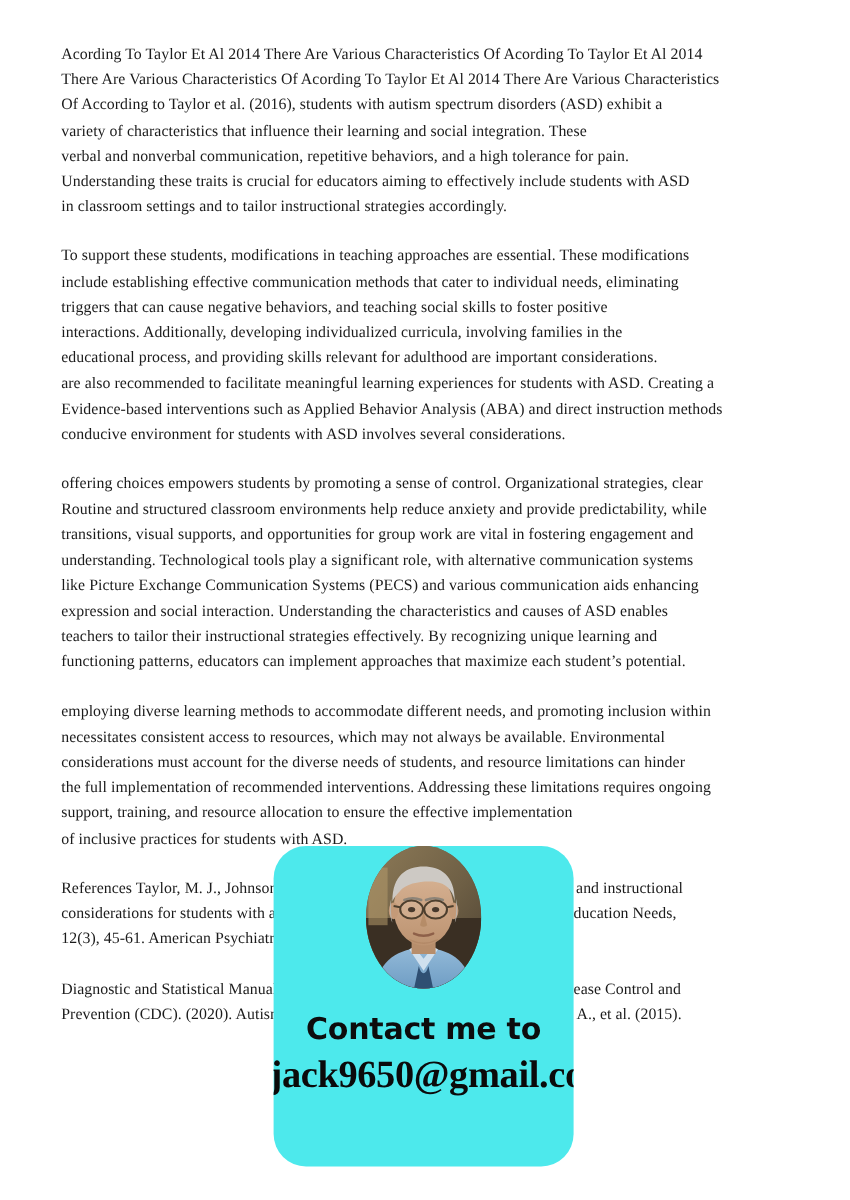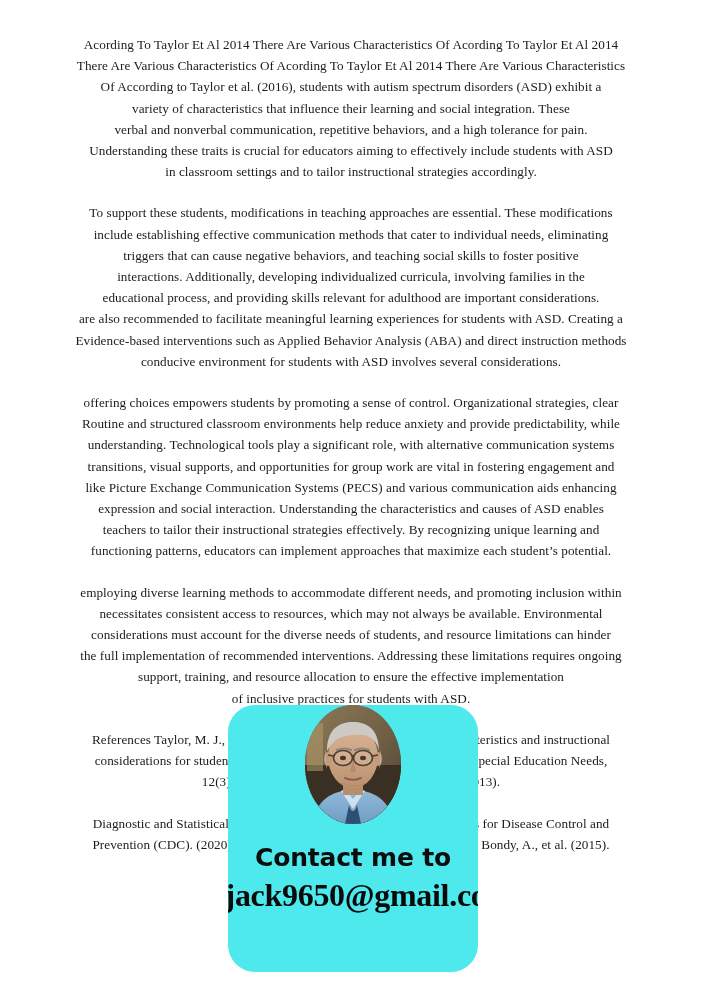--- a/index.html
+++ b/index.html
@@ -26,21 +26,21 @@
     position: absolute;
     left: 51px;
     top: 34px;
     width: 600px;
   }
 
   .para {
     margin: 0 0 20px 0;
     font-size: 13.2px;
     line-height: 21.2px;
-    text-align: center;
+    text-align: left;
     color: #1b1b1b;
     letter-spacing: 0.05px;
   }
   .para .ln {
     display: block;
     white-space: nowrap;
   }
   .para.refs .ln {
     white-space: nowrap;
   }
@@ -118,22 +118,22 @@
       <span class="ln">interactions. Additionally, developing individualized curricula, involving families in the</span>
       <span class="ln">educational process, and providing skills relevant for adulthood are important considerations.</span>
       <span class="ln">are also recommended to facilitate meaningful learning experiences for students with ASD. Creating a</span>
       <span class="ln">Evidence-based interventions such as Applied Behavior Analysis (ABA) and direct instruction methods</span>
       <span class="ln">conducive environment for students with ASD involves several considerations.</span>
     </p>
 
     <p class="para">
       <span class="ln">offering choices empowers students by promoting a sense of control. Organizational strategies, clear</span>
       <span class="ln">Routine and structured classroom environments help reduce anxiety and provide predictability, while</span>
+      <span class="ln">transitions, visual supports, and opportunities for group work are vital in fostering engagement and</span>
       <span class="ln">understanding. Technological tools play a significant role, with alternative communication systems</span>
-      <span class="ln">transitions, visual supports, and opportunities for group work are vital in fostering engagement and</span>
       <span class="ln">like Picture Exchange Communication Systems (PECS) and various communication aids enhancing</span>
       <span class="ln">expression and social interaction. Understanding the characteristics and causes of ASD enables</span>
       <span class="ln">teachers to tailor their instructional strategies effectively. By recognizing unique learning and</span>
       <span class="ln">functioning patterns, educators can implement approaches that maximize each student’s potential.</span>
     </p>
 
     <p class="para">
       <span class="ln">employing diverse learning methods to accommodate different needs, and promoting inclusion within</span>
       <span class="ln">necessitates consistent access to resources, which may not always be available. Environmental</span>
       <span class="ln">considerations must account for the diverse needs of students, and resource limitations can hinder</span>

